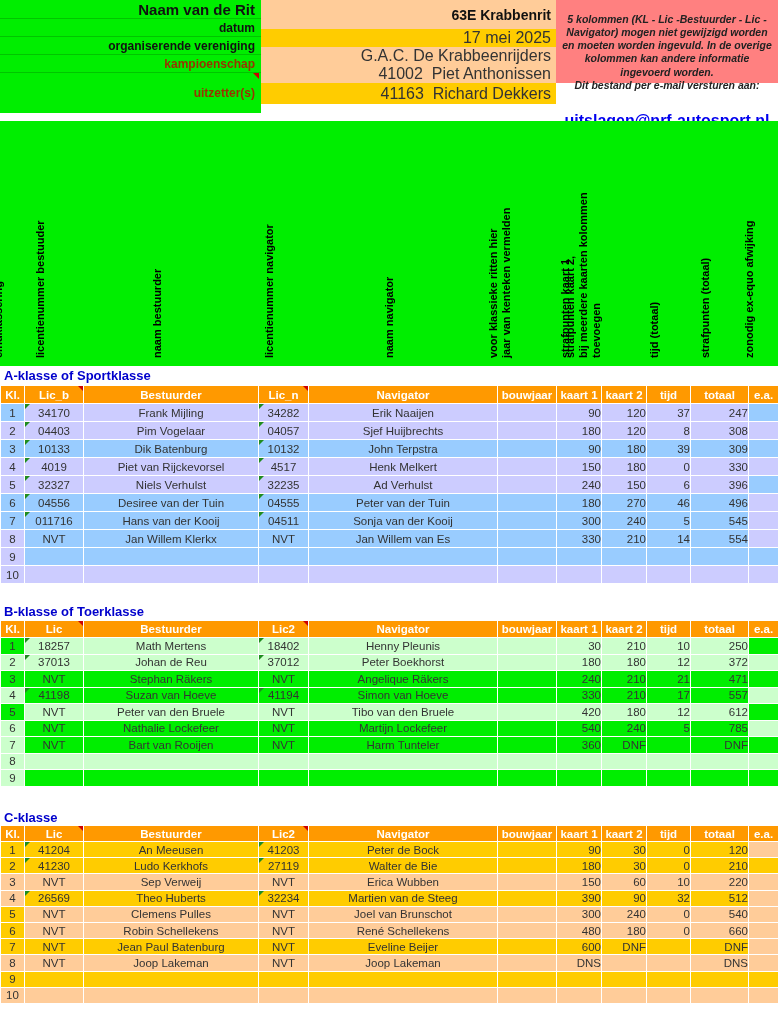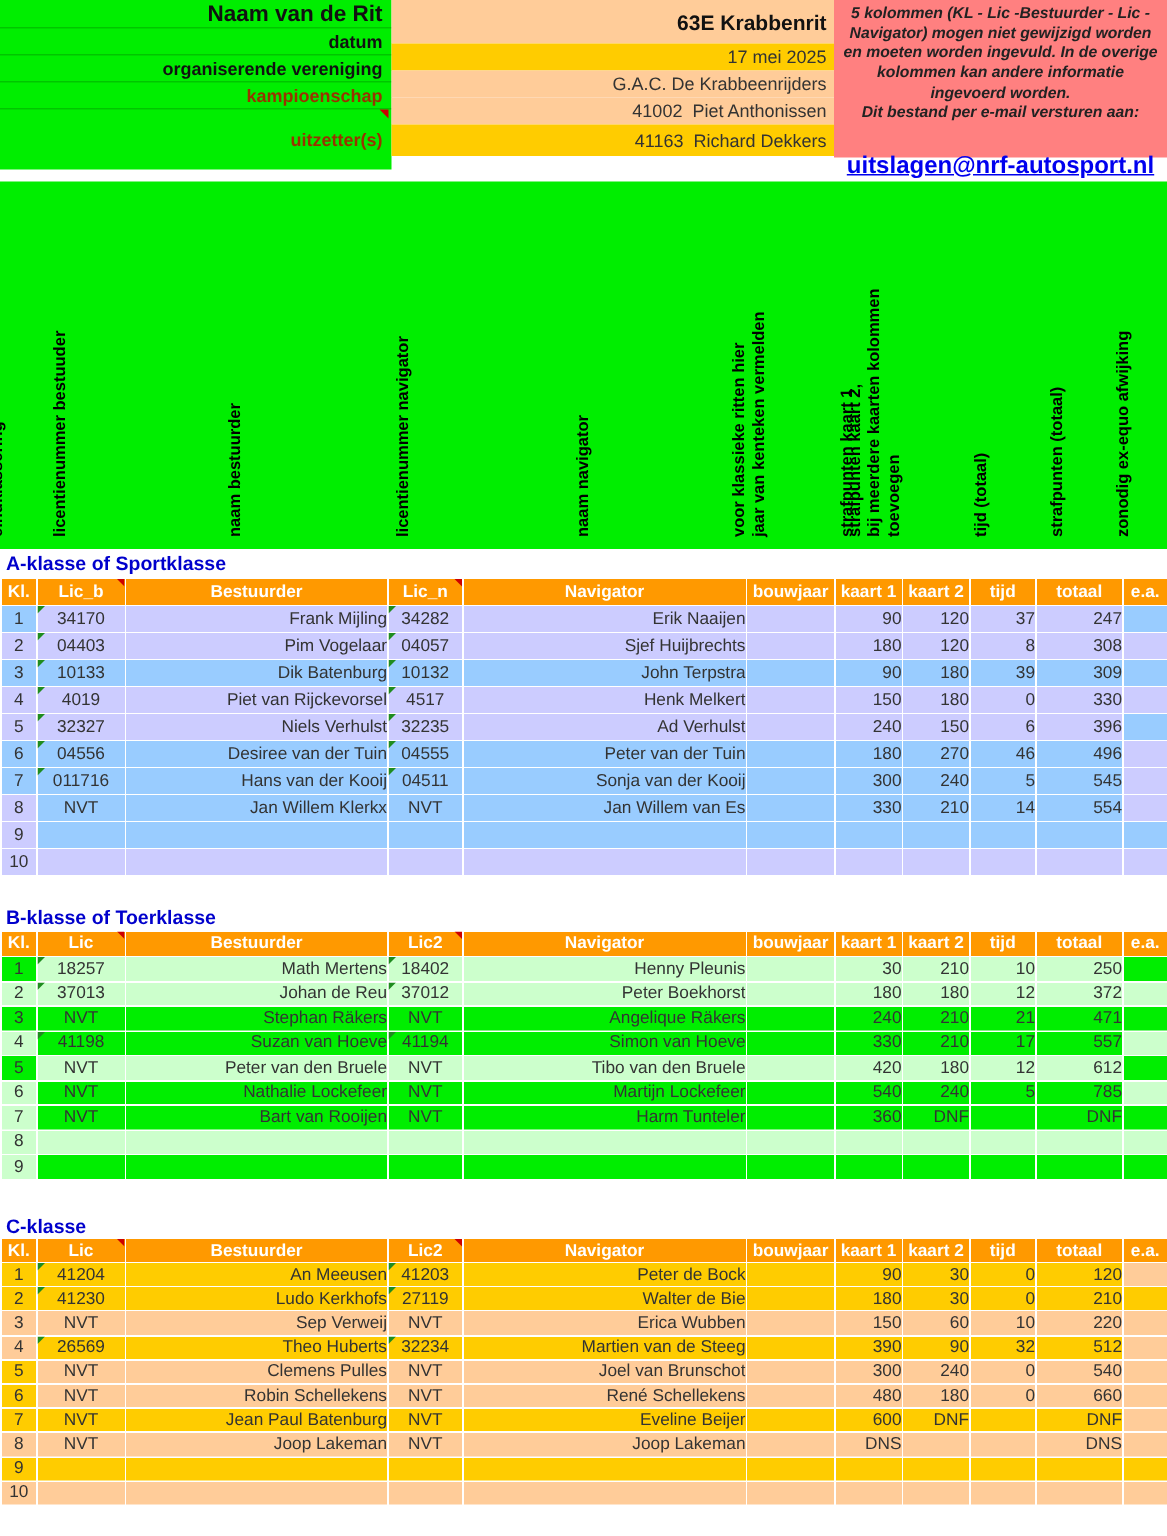--- a/index.html
+++ b/index.html
@@ -8,43 +8,43 @@
   
   .top-info{position:absolute;left:0;top:0;width:778px;height:113px;}
   .top-labels{position:absolute;left:0;top:0;width:261px;height:113px;background:#00EE00;
               display:flex;flex-direction:column;}
   .lbl{display:flex;align-items:center;justify-content:flex-end;padding-right:6px;
        font-weight:bold;font-size:12px;color:#111;border-bottom:1px solid rgba(0,120,0,.35);box-sizing:border-box;}
   .lbl-big{font-size:15px;}
   .maroon{color:#993300;}
   .top-values{position:absolute;left:261px;top:0;width:295px;height:113px;display:flex;flex-direction:column;}
   .val{display:flex;align-items:center;justify-content:flex-end;padding-right:5px;
-       font-size:12px;white-space:pre;box-sizing:border-box;color:#333;}
+       font-size:16px;white-space:pre;box-sizing:border-box;color:#333;}
   .val-big{font-size:14px;font-weight:bold;color:#111;}
   .bg-peachy{background:#FFCC99;} .bg-goldy{background:#FFCC00;}
-  .note{position:absolute;left:556px;top:0;width:222px;height:105px;background:#FF8080;
-        box-sizing:border-box;padding:3px 5px;text-align:center;
+  .note{position:absolute;left:556px;top:0;width:222px;height:83px;background:#FF8080;
+        box-sizing:border-box;padding:13px 5px;text-align:center;
         font-size:10.5px;font-style:italic;font-weight:bold;color:#222;line-height:1.25;}
   .note-email{display:block;margin-top:19px;font-size:16px;font-style:normal;font-weight:bold;
               color:#0000EE;text-decoration:underline;cursor:pointer;}
   .comment-marker-top{position:absolute;left:253px;top:73px;width:0;height:0;
         border-top:6px solid #CC0000;border-left:6px solid transparent;}
   
   .band{position:absolute;left:0;top:121px;width:778px;height:245px;background:#00EE00;}
   .vlabel{position:absolute;bottom:8px;transform:rotate(-90deg);transform-origin:0 100%;
           font-weight:bold;font-size:11px;line-height:13px;white-space:pre;color:#000;}
   
   .section{position:absolute;left:0;width:778px;}
   .sec-title{font-weight:bold;color:#0000CC;padding-left:4px;display:flex;align-items:center;
              font-size:13px;box-sizing:border-box;}
   table.grid{border-collapse:collapse;table-layout:fixed;width:778px;}
   table.grid td,table.grid th{border:1px solid #fff;box-sizing:border-box;overflow:hidden;
         white-space:nowrap;position:relative;font-size:11.5px;padding:0;}
   th.hdr{background:#FF9900;color:#fff;font-weight:bold;font-size:11px;text-align:center;}
-  .al-l{text-align:right;padding-left:5px;} .al-c{text-align:center;}
+  .al-l{text-align:center;padding-left:5px;} .al-c{text-align:center;}
   .al-r{text-align:right;padding-right:13px;}
   .bg-lav{background:#CCCCFF;} .bg-blue{background:#99CCFF;}
   .bg-gl{background:#CCFFCC;} .bg-gb{background:#00EE00;}
   .bg-gold{background:#FFCC00;} .bg-peach{background:#FFCC99;}
   td.m::before{content:"";position:absolute;left:0;top:0;width:0;height:0;
                border-top:5px solid #1f8c1f;border-right:5px solid transparent;}
   th.hm::after{content:"";position:absolute;right:0;top:0;width:0;height:0;
                border-top:5px solid #CC0000;border-left:5px solid transparent;}
   td.ghost{border:1px solid #dadada;background:#fff;}
   

